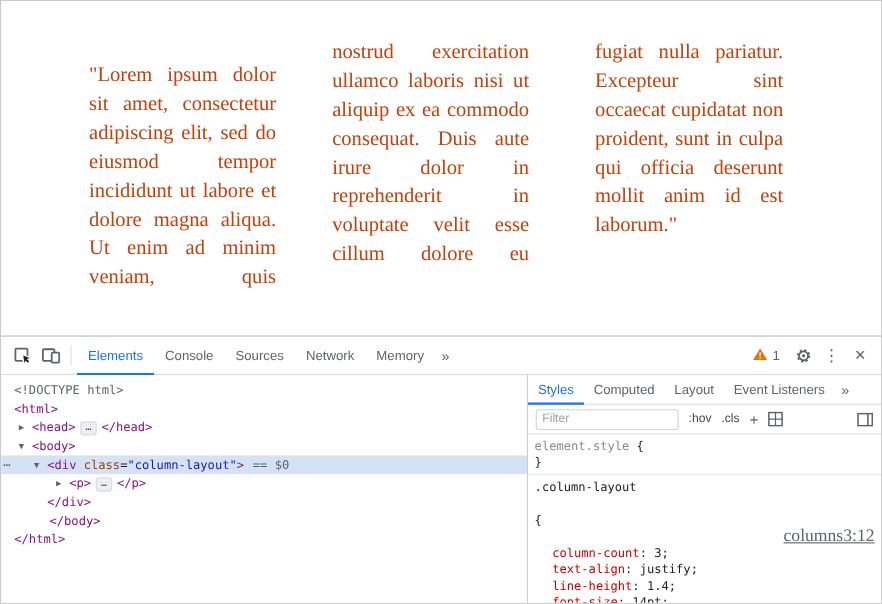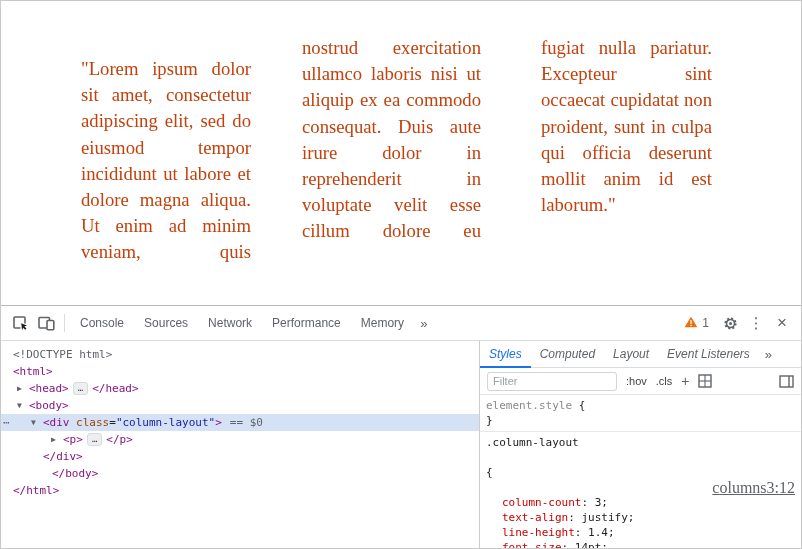--- a/index.html
+++ b/index.html
@@ -29,35 +29,35 @@
   .glyph-btn { font-size:15px; }
   .close-x { font-size:17px; }
 
   .dt-body { display:flex; height:209px; }
 
   
   .elements-pane { flex:1 1 auto; min-width:0; font-family:"DejaVu Sans Mono", monospace; font-size:11px; padding-top:5px; overflow:hidden; position:relative; }
   .tree-row { height:17px; line-height:17px; white-space:nowrap; position:relative; cursor:pointer; }
   .tree-row.selected { background:#d5e2f6; }
   .pl12 { padding-left:12px; } .pl16 { padding-left:16px; } .pl30 { padding-left:30px; }
-  .pl28 { padding-left:16px;margin-left:35px; } .pl42 { padding-left:42px; } .pl46 { padding-left:50px; }
+  .pl28 { padding-left:44px; } .pl42 { padding-left:42px; } .pl46 { padding-left:50px; }
   .tri { display:inline-block; width:12px; color:#5f6368; font-size:8px; text-align:left; vertical-align:1px; }
   .tag { color:#881280; }
   .attr-name { color:#994500; }
   .attr-val { color:#1a1aa6; }
   .punct { color:#202124; }
   .gray { color:#5f6368; }
   .hint { color:#5f6368; margin-left:8px; }
   .pill { display:inline-block; background:#eceef0; border:1px solid #d7dade; border-radius:3px; padding:0 4px; margin:0 4px; color:#3c4043; font-size:9px; line-height:11px; vertical-align:1px; cursor:pointer; }
   .gutter-dots { position:absolute; left:2px; top:0; color:#5f6368; letter-spacing:0; cursor:pointer; }
 
   
   .styles-pane { width:322px; flex:0 0 322px; border-left:1px solid #cdcdcd; display:flex; flex-direction:column; overflow:hidden; }
   .sp-tabs { height:27px; display:flex; align-items:center; border-bottom:1px solid #dadce0; flex:0 0 27px; }
-  .sp-tab { padding:0 9px; height:27px; line-height:26px; font-size:12px; color:#5f6368; cursor:pointer; white-space:nowrap;font-style:italic; }
+  .sp-tab { padding:0 9px; height:27px; line-height:26px; font-size:12px; color:#5f6368; cursor:pointer; white-space:nowrap; }
   .sp-tab.active { color:#1a73e8; box-shadow:inset 0 -2px 0 #1a73e8; }
   .sp-filter { height:27px; flex:0 0 27px; display:flex; align-items:center; gap:9px; padding:0 7px; border-bottom:1px solid #e2e2e4; }
   .filter-input { width:130px; height:19px; border:1px solid #d3d3d8; border-radius:3px; font-size:11px; padding:0 5px; color:#202124; font-family:"Liberation Sans", sans-serif; outline:none; }
   .filter-input::placeholder { color:#9aa0a6; }
   .sp-toggle { font-size:11px; color:#434343; cursor:pointer; }
   .sp-plus { font-size:14px; color:#5f6368; cursor:pointer; }
   .sp-ico { display:flex; align-items:center; cursor:pointer; }
   .sp-ico.last { margin-left:auto; }
 
   .sp-content { flex:1 1 auto; font-family:"DejaVu Sans Mono", monospace; font-size:11px; line-height:15px; color:#202124; overflow:hidden; }
@@ -93,24 +93,24 @@
           <path d="M9.2 8.2l5.8 2.2-2.6 1 2.1 2.1-1.3 1.3-2.1-2.1-1 2.6z" fill="#202124"></path>
         </svg>
       </div>
       <div class="tool-btn">
         <svg width="17" height="15" viewBox="0 0 17 15">
           <rect x="1" y="1.5" width="10.5" height="10.5" rx="1" fill="none" stroke="#5f6368" stroke-width="1.6"></rect>
           <rect x="9" y="4.5" width="6.8" height="9.2" rx="1" fill="#fff" stroke="#5f6368" stroke-width="1.6"></rect>
         </svg>
       </div>
       <div class="vsep"></div>
+      <div class="dt-tab active">Elements</div>
       <div class="dt-tab">Console</div>
       <div class="dt-tab">Sources</div>
       <div class="dt-tab">Network</div>
-      <div class="dt-tab">Performance</div>
       <div class="dt-tab">Memory</div>
       <div class="more-chev">»</div>
 
       <div class="right-cluster">
         <div class="warn-badge">
           <span>
             <svg width="14" height="12" viewBox="0 0 14 12">
               <path d="M7 0.8 L13.4 11.2 L0.6 11.2 Z" fill="#e8710a"></path>
               <rect x="6.35" y="4.2" width="1.3" height="3.6" fill="#fff"></rect>
               <rect x="6.35" y="8.8" width="1.3" height="1.3" fill="#fff"></rect>

